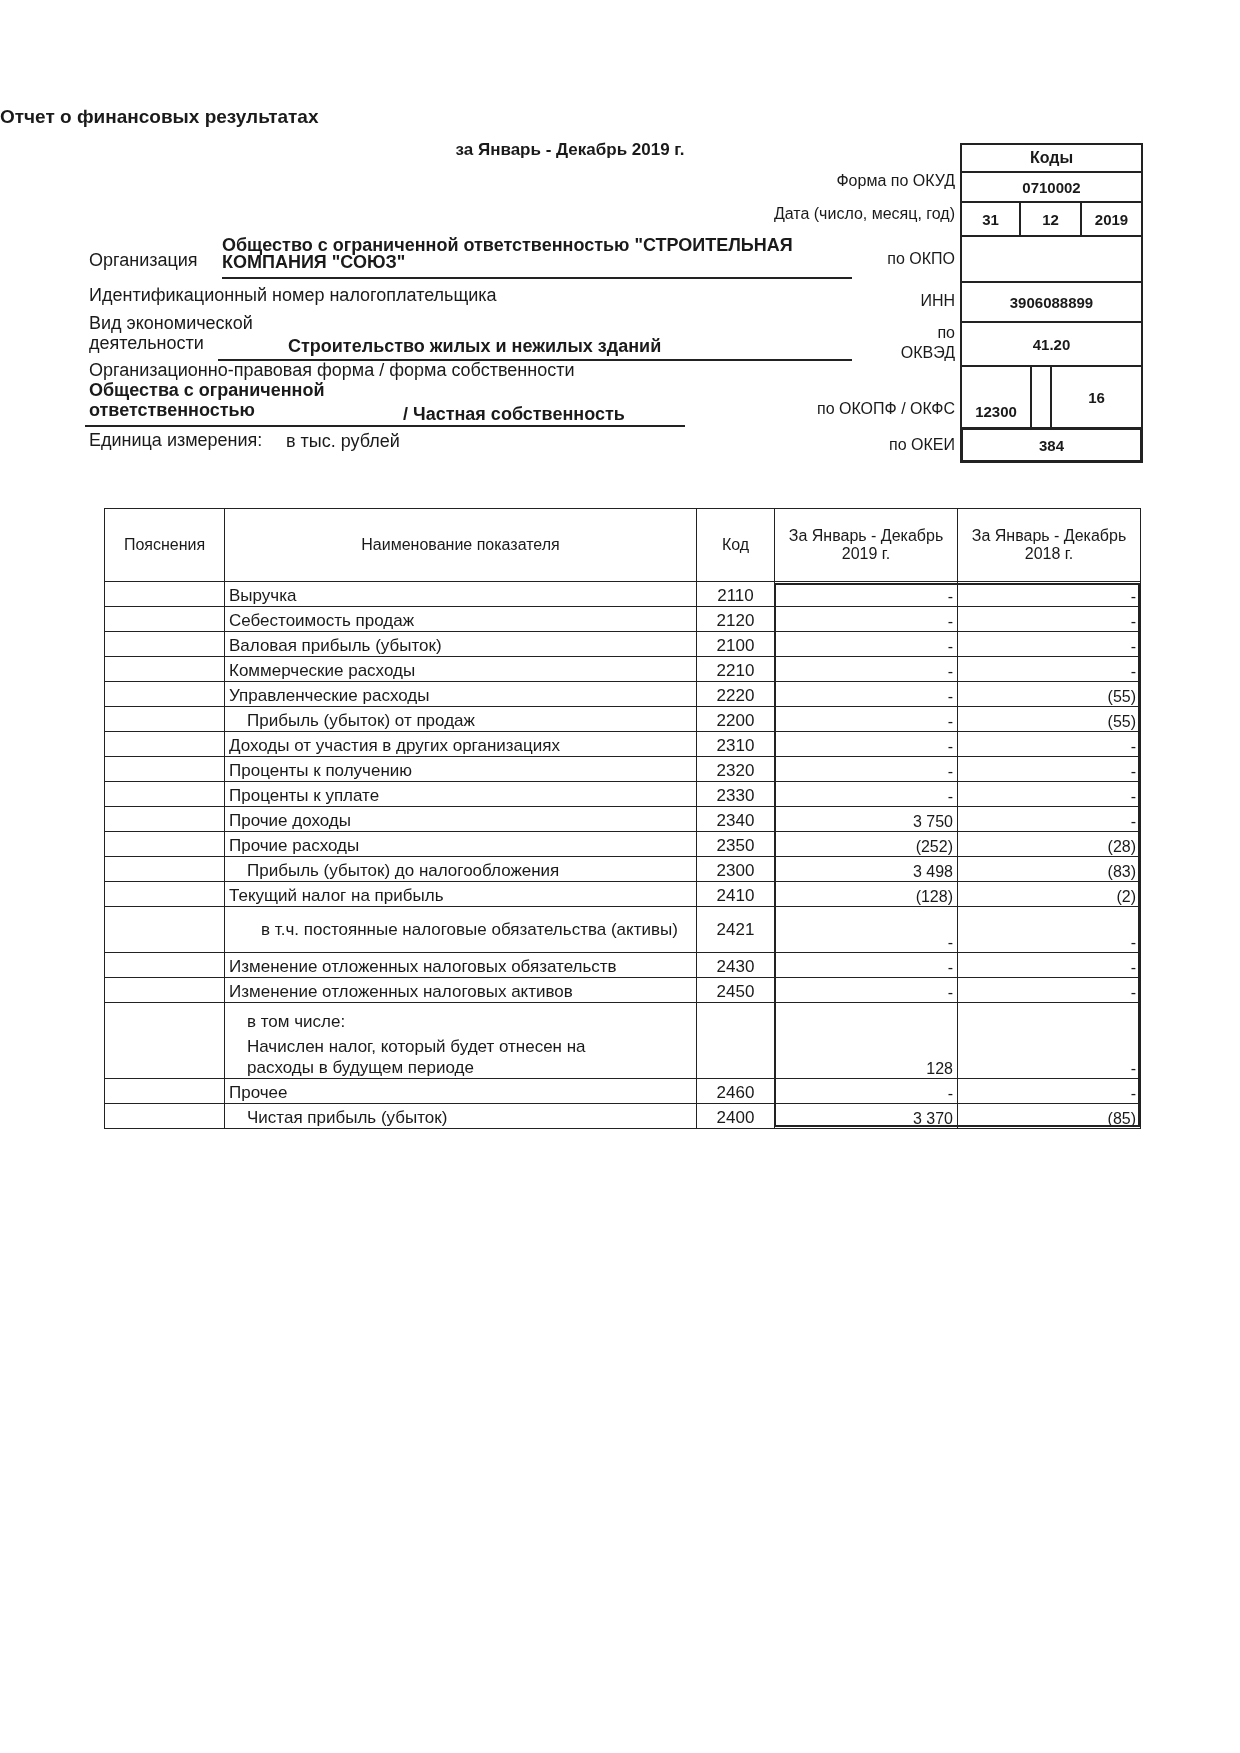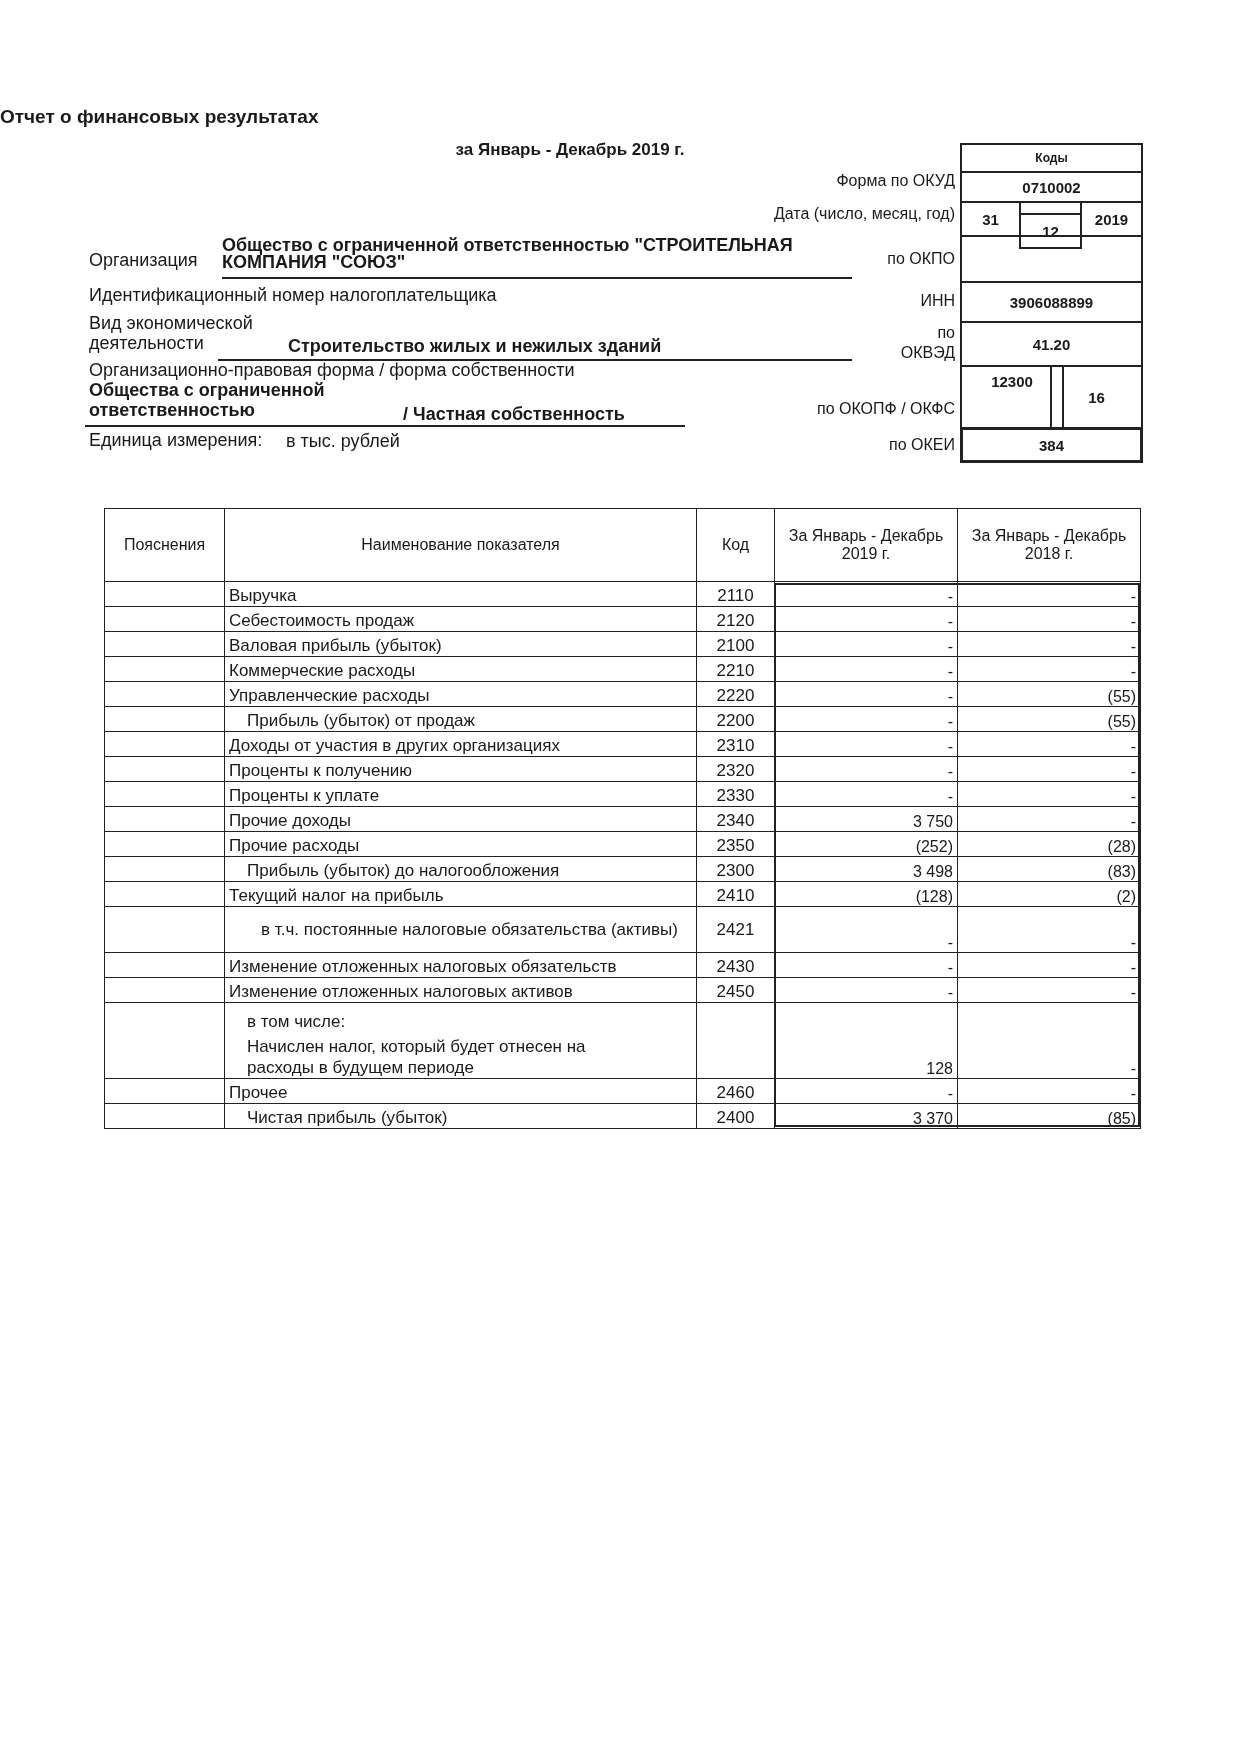--- a/index.html
+++ b/index.html
@@ -19,41 +19,41 @@
   td.code{text-align:center;}
   td.num{text-align:right;font-size:16px;}
   td.ind{padding-left:22px !important;}
 </style>
 </head>
 <body>
 
 <div class="abs title">Отчет о финансовых результатах</div>
 <div class="abs subtitle">за Январь - Декабрь 2019 г.</div>
 
-<div class="cbox" style="left:960px;top:143px;width:183px;height:30px;font-size:12px;">Коды</div>
+<div class="cbox" style="left:960px;top:143px;width:183px;height:30px;font-size:16px;">Коды</div>
 <div class="abs rlbl" style="left:700px;width:255px;top:172px;">Форма по ОКУД</div>
 <div class="cbox" style="left:960px;top:171px;width:183px;height:32px;">0710002</div>
 
 <div class="abs rlbl" style="left:700px;width:255px;top:205px;">Дата (число, месяц, год)</div>
 <div class="cbox" style="left:960px;top:201px;width:61px;height:36px;">31</div>
-<div class="cbox" style="left:1019px;top:201px;width:63px;height:36px;margin-top:12px;">12</div>
+<div class="cbox" style="left:1019px;top:201px;width:63px;height:36px;">12</div>
 <div class="cbox" style="left:1080px;top:201px;width:63px;height:36px;">2019</div>
 
 <div class="abs rlbl" style="left:760px;width:195px;top:250px;">по ОКПО</div>
 <div class="cbox" style="left:960px;top:235px;width:183px;height:48px;"></div>
 
 <div class="abs rlbl" style="left:760px;width:195px;top:292px;">ИНН</div>
 <div class="cbox" style="left:960px;top:281px;width:183px;height:42px;">3906088899</div>
 
 <div class="abs rlbl" style="left:760px;width:195px;top:324px;">по</div>
 <div class="abs rlbl" style="left:760px;width:195px;top:344px;">ОКВЭД</div>
 <div class="cbox" style="left:960px;top:321px;width:183px;height:46px;">41.20</div>
 
 <div class="abs rlbl" style="left:700px;width:255px;top:400px;">по ОКОПФ / ОКФС</div>
-<div class="cbox" style="left:960px;top:365px;width:104px;height:64px;align-items:flex-start;padding-top:6px;">12300</div>
+<div class="cbox" style="left:960px;top:365px;width:72px;height:64px;align-items:flex-start;padding-top:36px;">12300</div>
 <div class="cbox" style="left:1050px;top:365px;width:93px;height:64px;">16</div>
 
 <div class="abs rlbl" style="left:760px;width:195px;top:436px;">по ОКЕИ</div>
 <div class="cbox" style="left:960px;top:427px;width:183px;height:36px;border-width:3px;">384</div>
 
 <div class="abs lbl" style="left:89px;top:250px;">Организация</div>
 <div class="abs lbl bold" style="left:222px;top:235px;">Общество с ограниченной ответственностью "СТРОИТЕЛЬНАЯ</div>
 <div class="abs lbl bold uline" style="left:222px;top:252px;width:630px;padding-bottom:4px;">КОМПАНИЯ "СОЮЗ"</div>
 
 <div class="abs lbl" style="left:89px;top:285px;">Идентификационный номер налогоплательщика</div>

